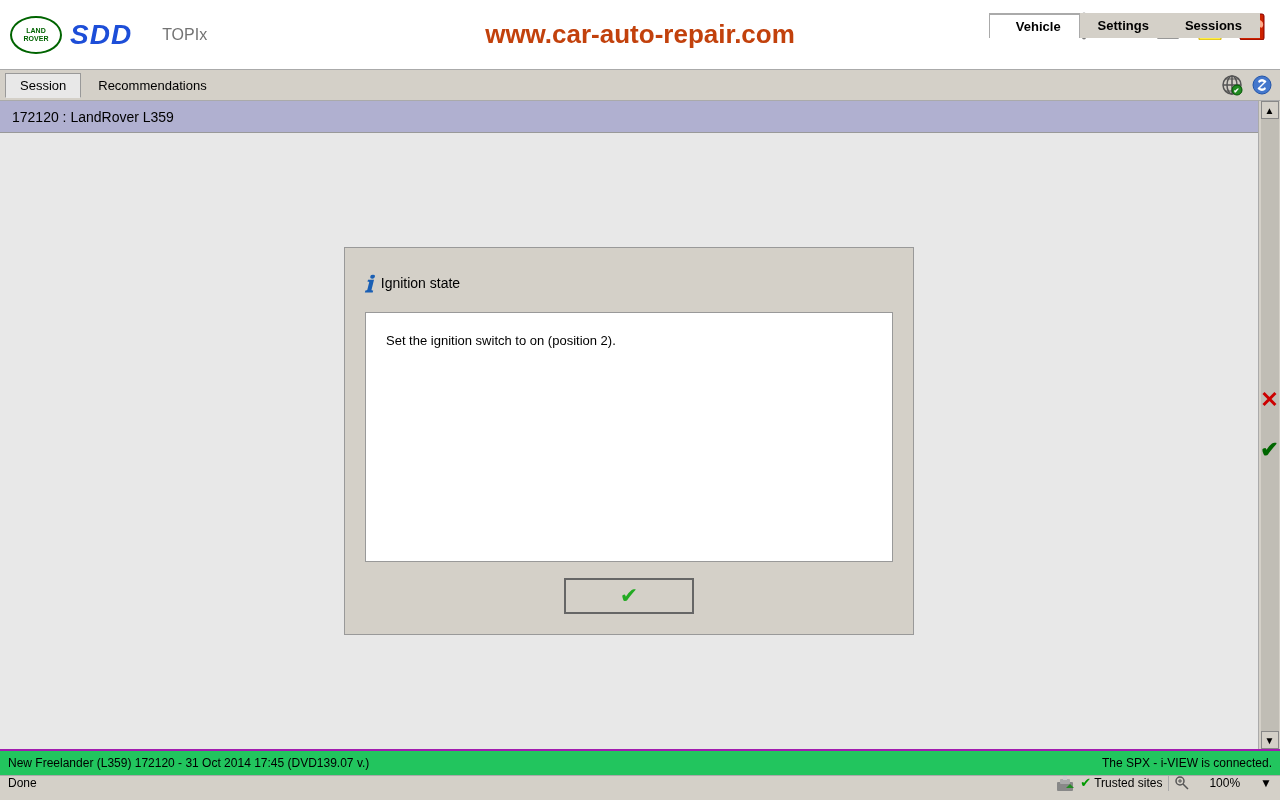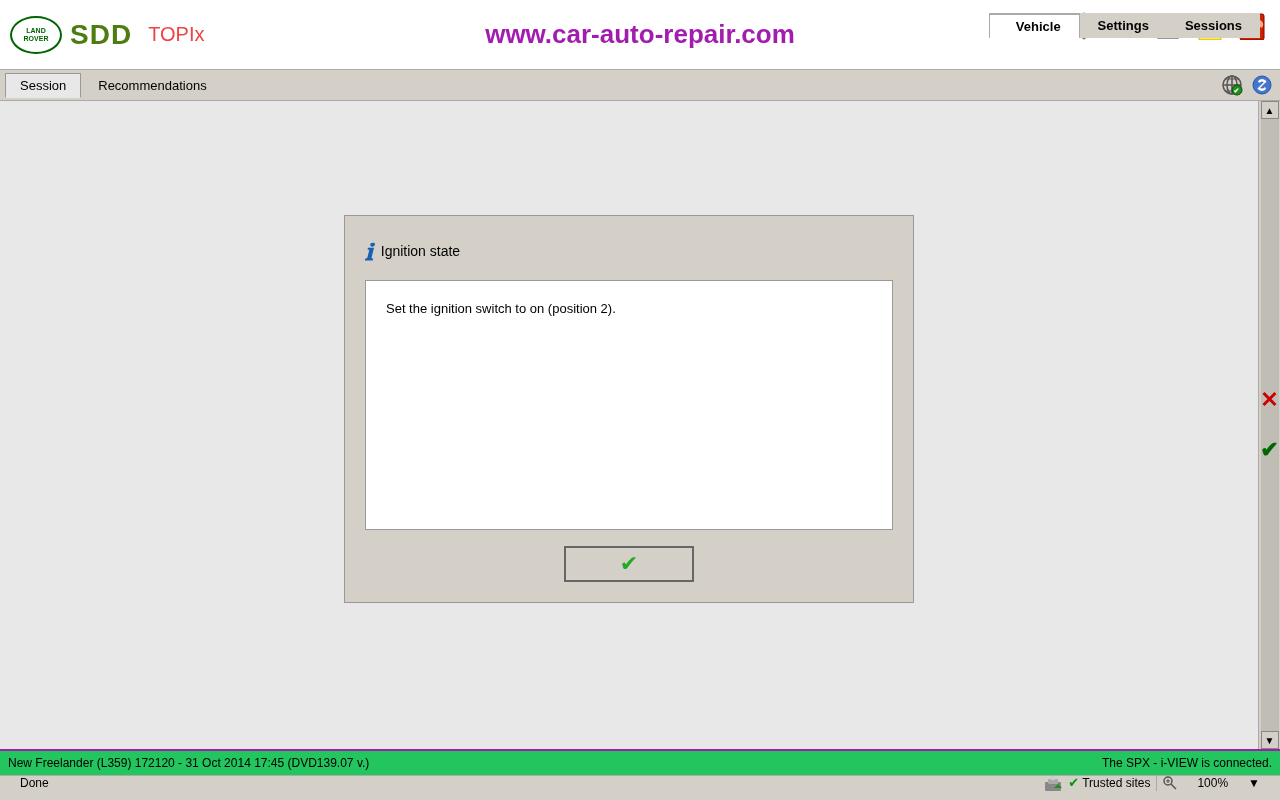--- a/index.html
+++ b/index.html
@@ -32,35 +32,36 @@
       font-size: 7px;
       font-weight: bold;
       color: #006400;
       text-align: center;
       line-height: 1.1;
       background: #fff;
     }
     .sdd-logo {
       font-size: 28px;
       font-weight: bold;
-      color: #4d7c0f;
+      color: #1d4ed8;
+      font-style: italic;
       letter-spacing: 1px;
     }
     .topix-label {
-      font-size: 20px;
-      color: #ef4444;
-      margin-left: 8px;
+      font-size: 16px;
+      color: #737373;
+      margin-left: 22px;
     }
     .website-title {
       position: absolute;
       left: 50%;
       transform: translateX(-50%);
       font-size: 26px;
       font-weight: bold;
-      color: #a21caf;
+      color: #c2410c;
       font-family: Arial, sans-serif;
     }
     .header-icons {
       position: absolute;
       right: 10px;
       top: 8px;
       display: flex;
       align-items: center;
       gap: 6px;
     }
@@ -267,21 +268,21 @@
     }
 
     
     #ie-bar {
       width: 100%;
       height: 14px;
       background: #d4d0c8;
       border-top: 1px solid #aaa;
       display: flex;
       align-items: center;
-      padding: 0 20px;
+      padding: 0 8px;
       font-size: 12px;
       color: #000;
       gap: 10px;
     }
     .ie-done {
       font-size: 12px;
       margin-right: 10px;
     }
     .ie-right {
       margin-left: auto;
@@ -412,20 +413,23 @@
         <line x1="11" y1="11" x2="15" y2="7" stroke="white" stroke-width="1.5"></line>
         <line x1="11" y1="11" x2="7" y2="15" stroke="white" stroke-width="1.5"></line>
       </svg>
     </div>
   </div>
 </div>
 
 <div id="main" style="height: calc(800px - 70px - 30px - 26px - 26px); display: flex;">
   <div id="content">
 
+    <div class="vehicle-header">
+      <span>172120 : LandRover L359</span>
+    </div>
 
     <div class="dialog-area">
       <div class="dialog-box">
         <div class="dialog-title">
           <span class="info-icon">ℹ</span>
           <span>Ignition state</span>
         </div>
         <div class="dialog-content-area">
           <span>Set the ignition switch to on (position 2).</span>
         </div>

